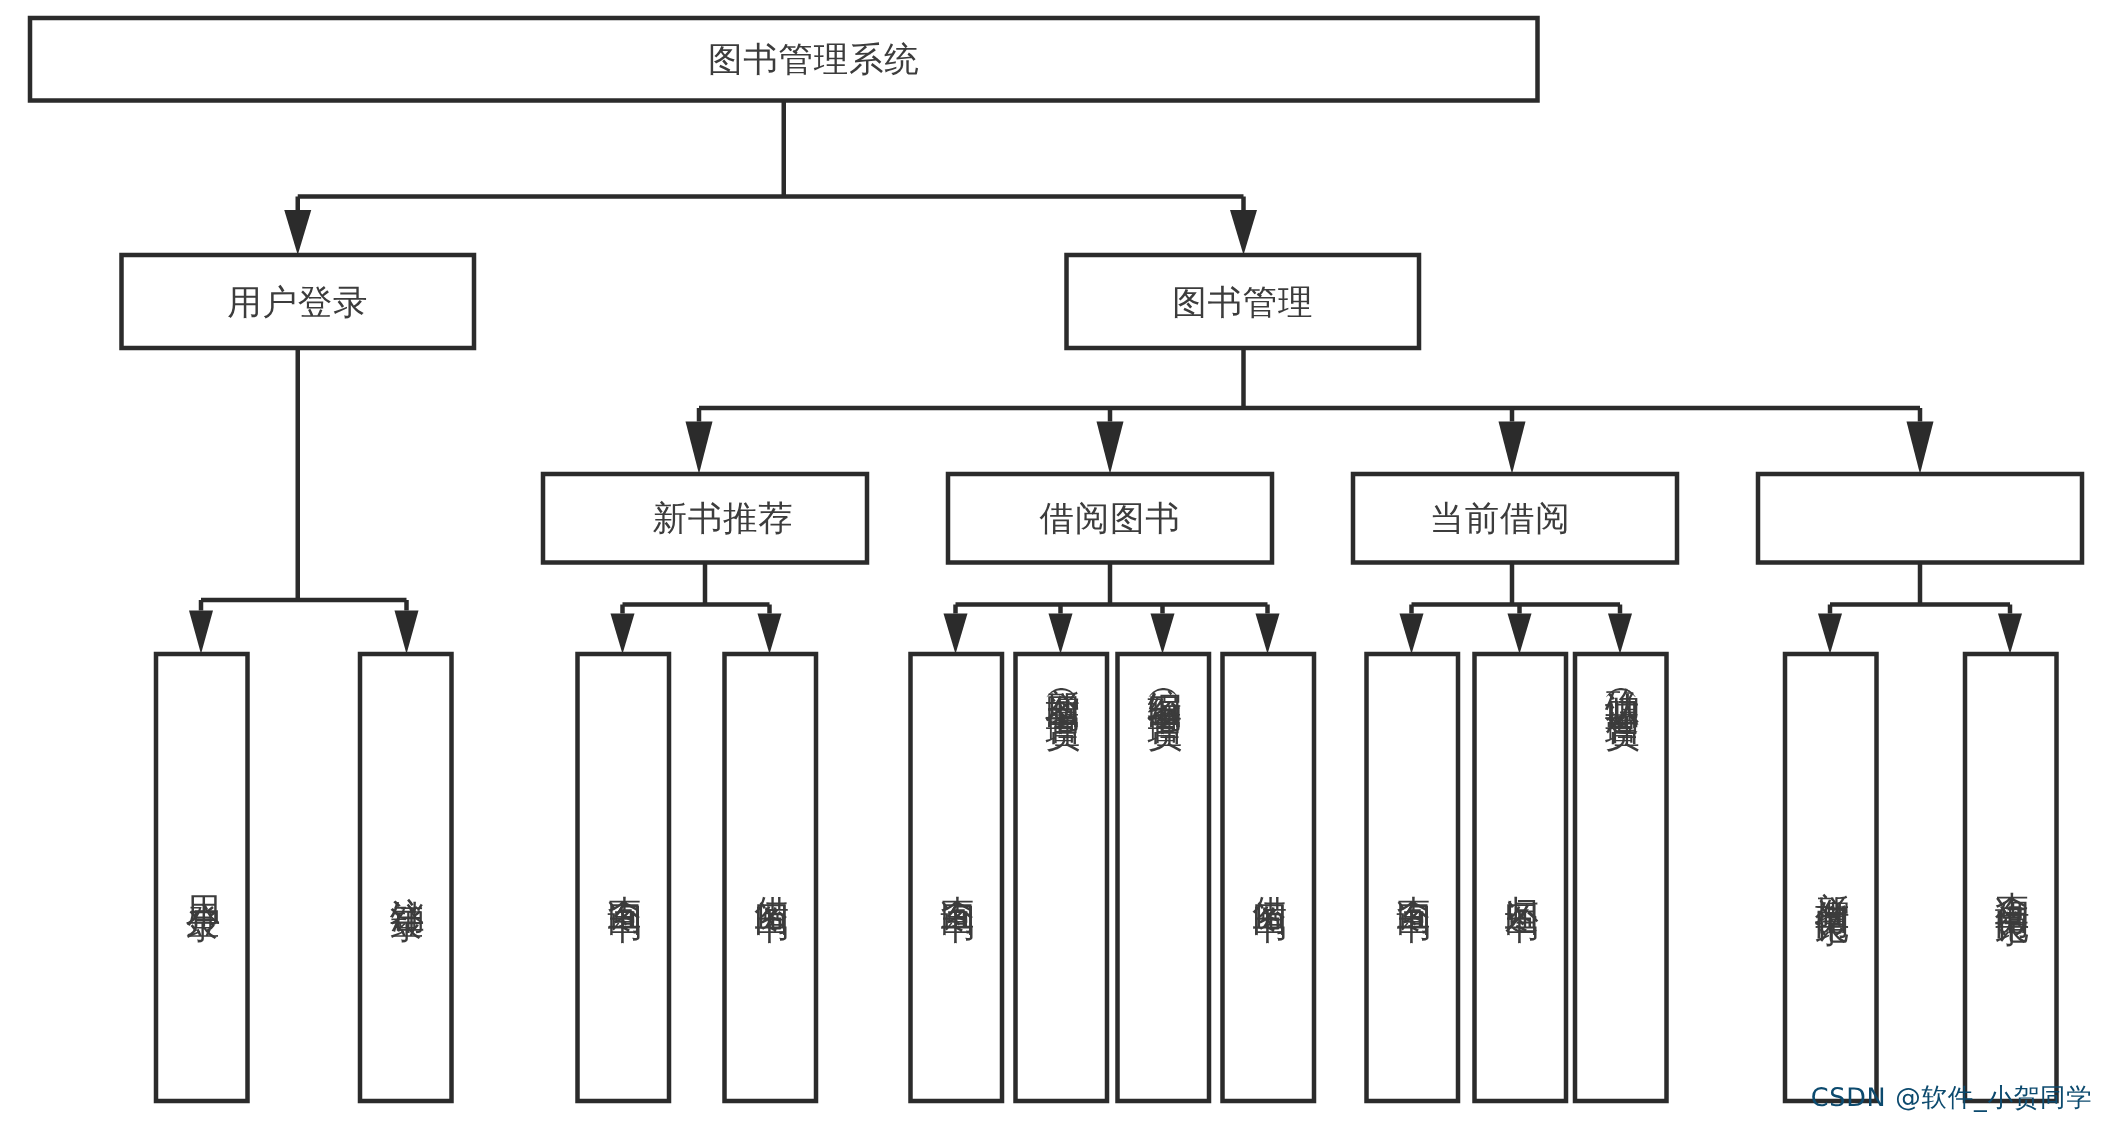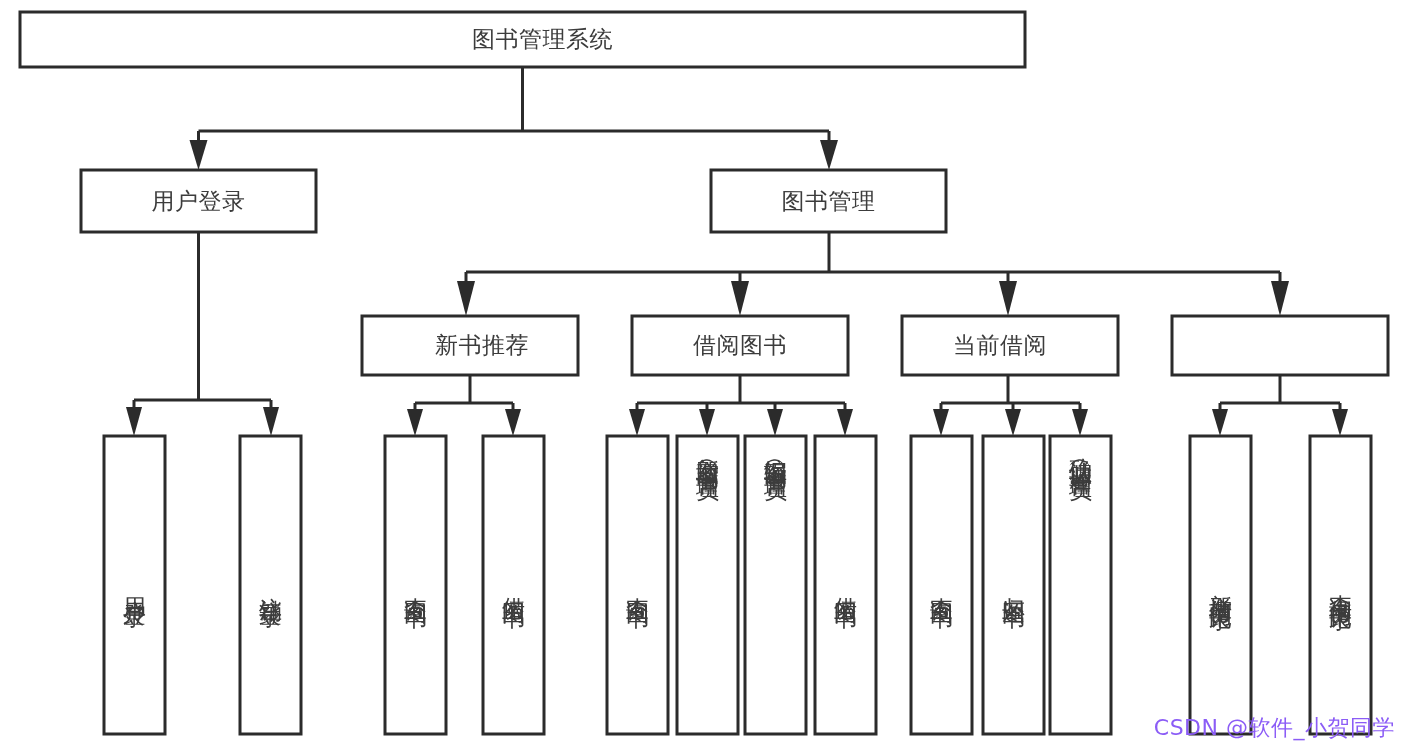--- a/index.html
+++ b/index.html
@@ -65,22 +65,22 @@
     writing-mode: vertical-rl;
     text-orientation: upright;
     letter-spacing: 3px;
     line-height: 1;
     white-space: nowrap;
   }
   .watermark {
     position: absolute;
     right: 10px;
     bottom: 4px;
-    color: #8b5cf6;
-    font-size: 22px;
+    color: #0c4a6e;
+    font-size: 17px;
     letter-spacing: 0.5px;
     white-space: nowrap;
     text-align: center;
   }
 </style>
 </head>
 <body>
 
 <div id="diagram-root">
 

